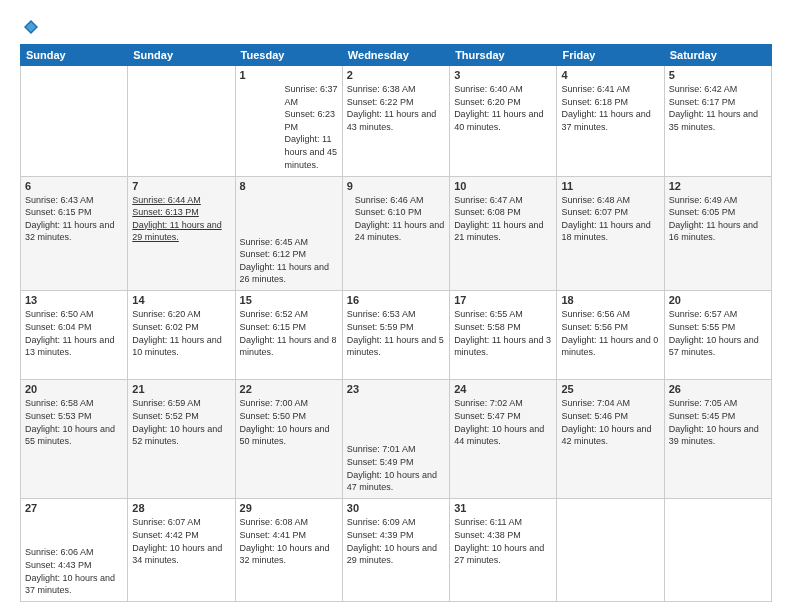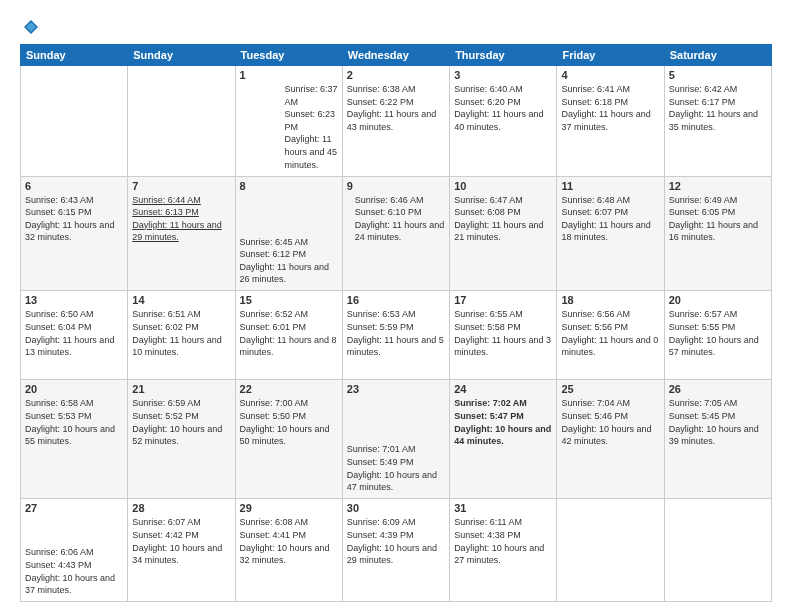--- a/index.html
+++ b/index.html
@@ -215,28 +215,28 @@
         </tr>
         <tr>
           <td>
             <span class="day-number">13</span>
             <div class="day-info" style="white-space: pre-line;">Sunrise: 6:50 AM
 Sunset: 6:04 PM
 Daylight: 11 hours and 13 minutes.</div>
           </td>
           <td>
             <span class="day-number">14</span>
-            <div class="day-info" style="white-space: pre-line;">Sunrise: 6:51 AM
+            <div class="day-info" style="white-space: pre-line;">Sunrise: 6:20 AM
 Sunset: 6:02 PM
 Daylight: 11 hours and 10 minutes.</div>
           </td>
           <td>
             <span class="day-number">15</span>
             <div class="day-info" style="white-space: pre-line;">Sunrise: 6:52 AM
-Sunset: 6:01 PM
+Sunset: 6:15 PM
 Daylight: 11 hours and 8 minutes.</div>
           </td>
           <td>
             <span class="day-number">16</span>
             <div class="day-info" style="white-space: pre-line;">Sunrise: 6:53 AM
 Sunset: 5:59 PM
 Daylight: 11 hours and 5 minutes.</div>
           </td>
           <td>
             <span class="day-number">17</span>
@@ -277,21 +277,21 @@
 Daylight: 10 hours and 50 minutes.</div>
           </td>
           <td>
             <span class="day-number">23</span>
             <div class="day-info" style="white-space: pre-line; margin-top: 48px;">Sunrise: 7:01 AM
 Sunset: 5:49 PM
 Daylight: 10 hours and 47 minutes.</div>
           </td>
           <td>
             <span class="day-number">24</span>
-            <div class="day-info" style="white-space: pre-line; font-weight: bold;">Sunrise: 7:02 AM
+            <div class="day-info" style="white-space: pre-line;">Sunrise: 7:02 AM
 Sunset: 5:47 PM
 Daylight: 10 hours and 44 minutes.</div>
           </td>
           <td>
             <span class="day-number">25</span>
             <div class="day-info" style="white-space: pre-line;">Sunrise: 7:04 AM
 Sunset: 5:46 PM
 Daylight: 10 hours and 42 minutes.</div>
           </td>
           <td>

